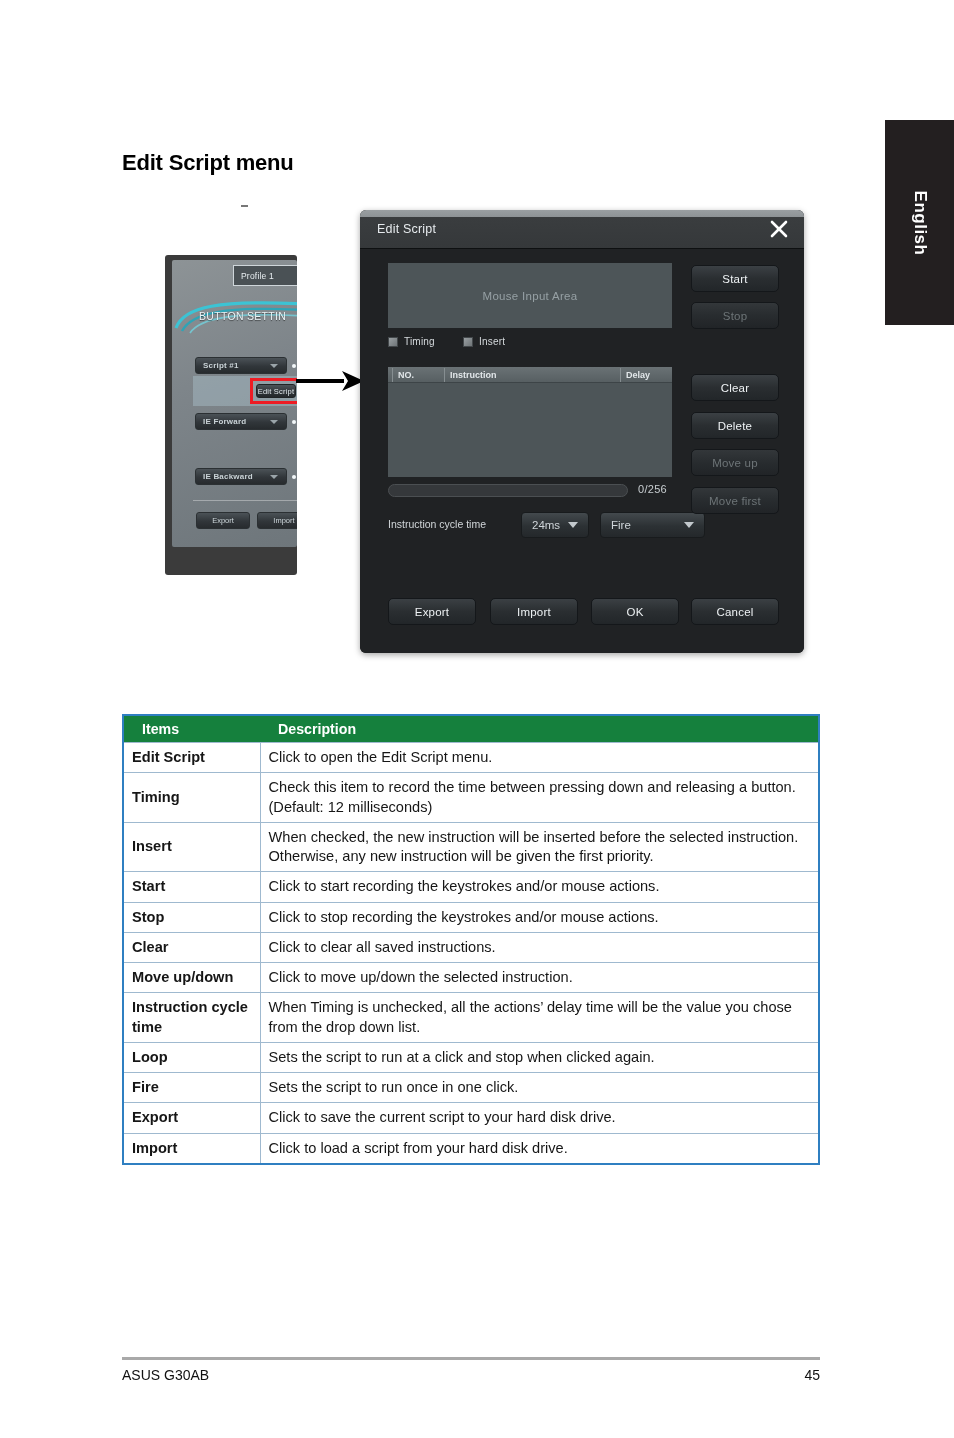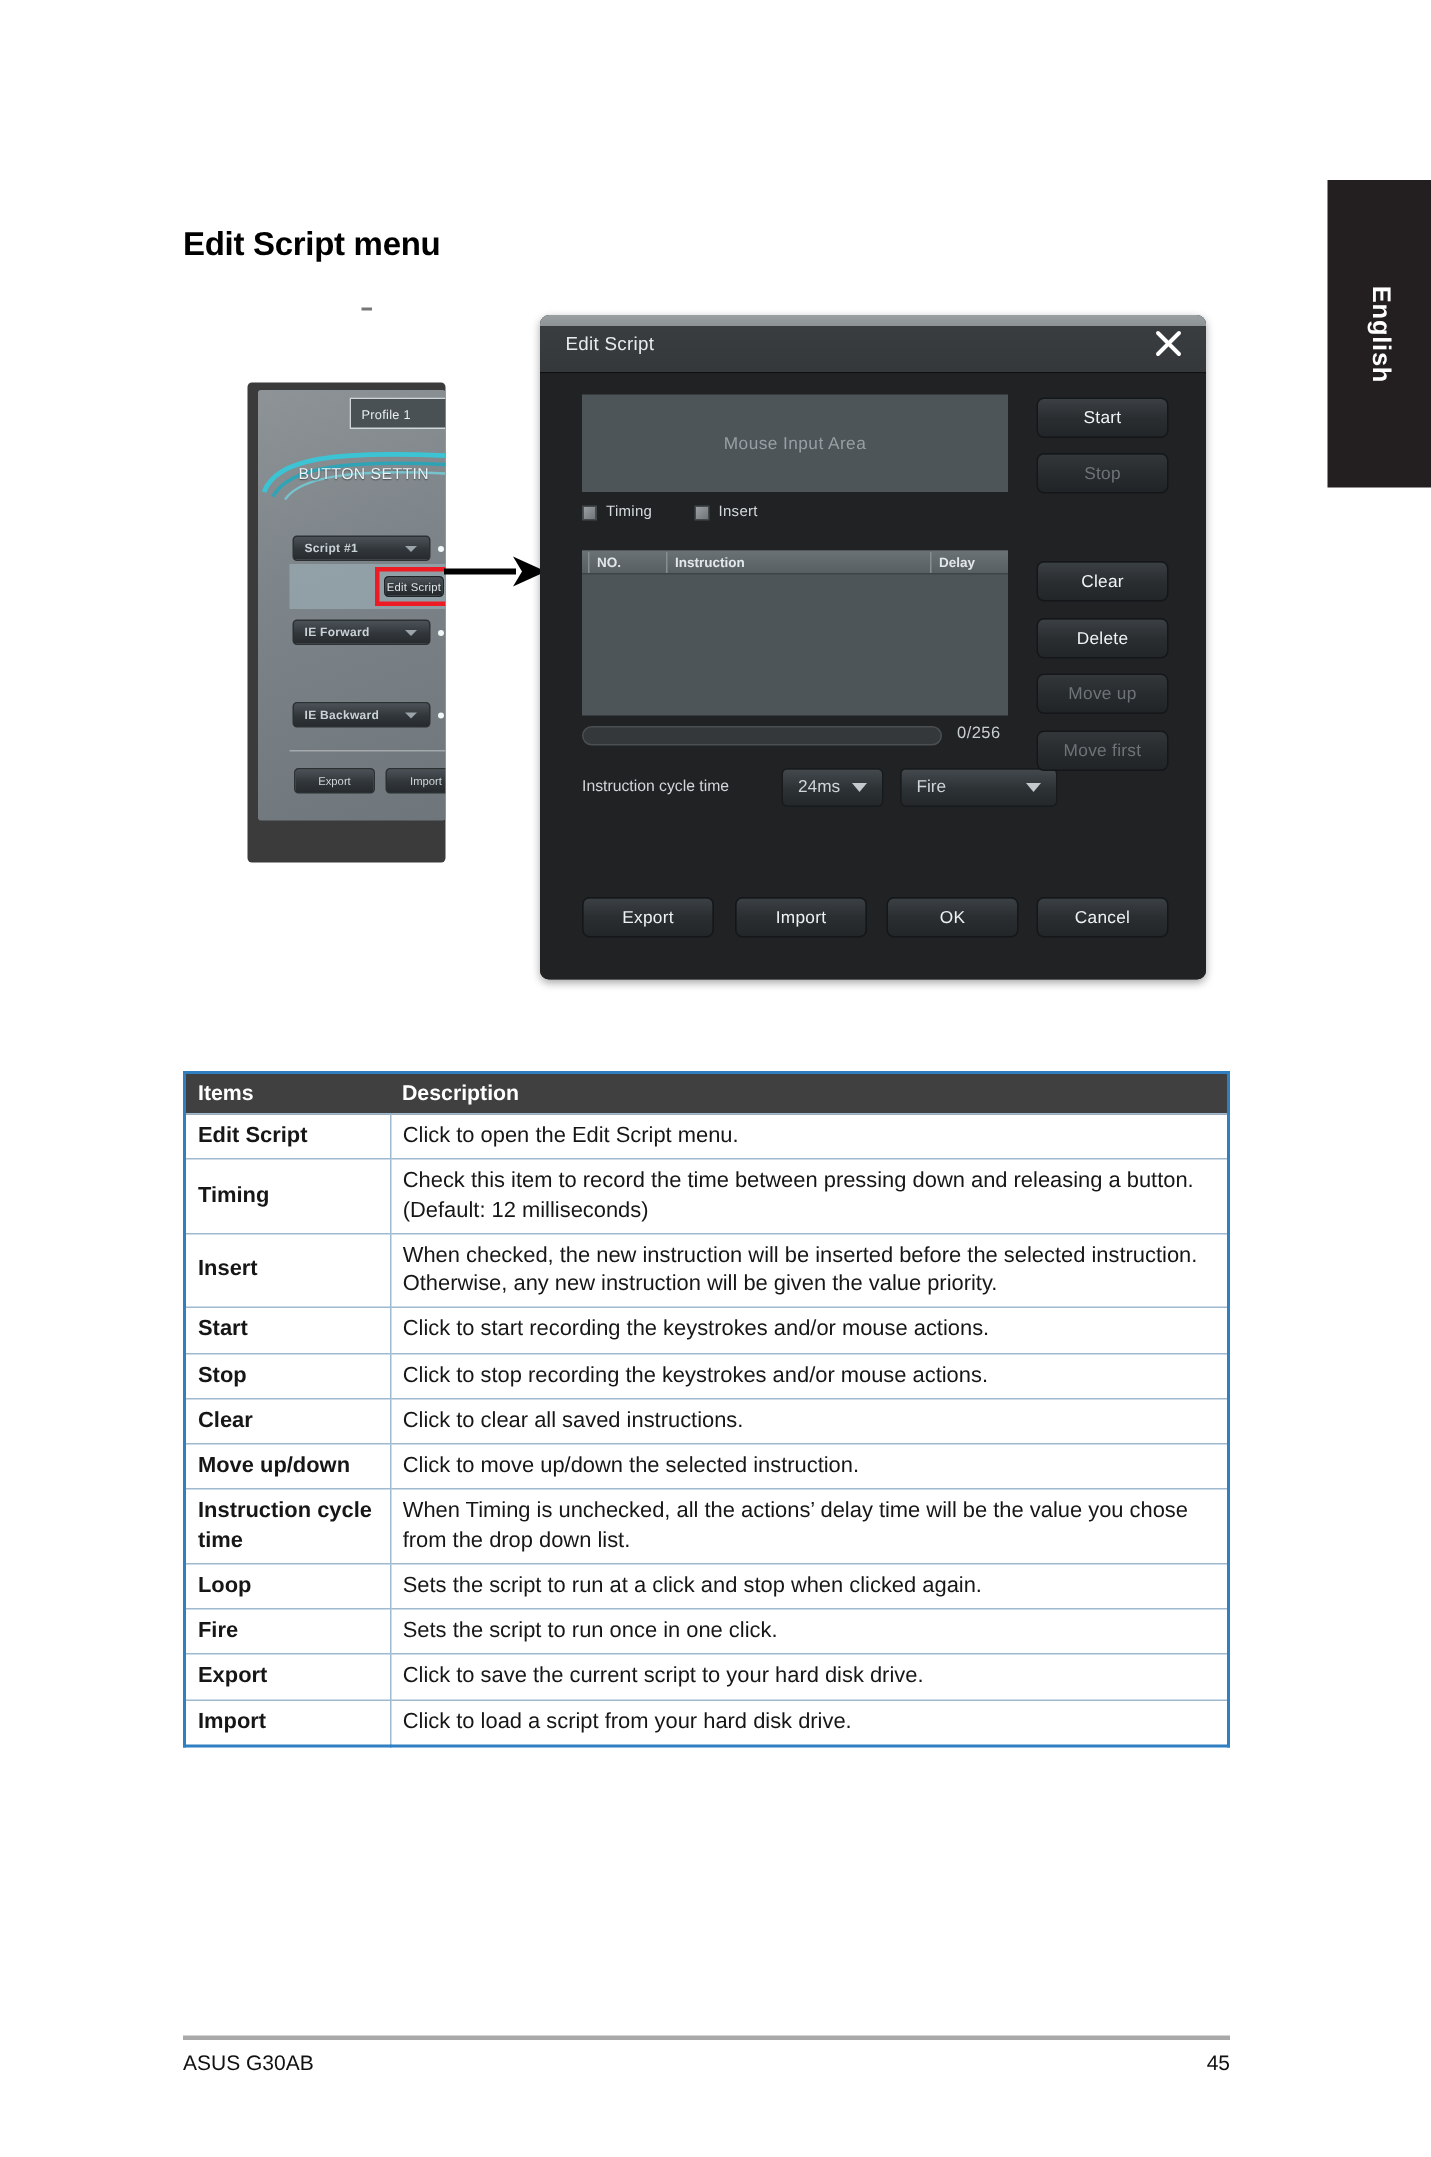--- a/index.html
+++ b/index.html
@@ -266,25 +266,25 @@
   
   .desc-table {
     position:absolute;
     left:122px; top:714px;
     width:698px;
     border:2px solid #2f7fc1;
     border-collapse:collapse;
     font-size:14.6px;
   }
   .desc-table th {
-    background:#404040;
+    background:#15803d;
     color:#ffffff;
     font-weight:bold;
     text-align:left;
-    padding:5px 8px;
+    padding:5px 18px;
     font-size:14.2px;
     border:none;
   }
   .desc-table th.c1 { width:137px; }
   .desc-table td {
     border:1px solid #9fb9cf;
     padding:5px 8px;
     vertical-align:middle;
     line-height:1.32;
     color:#161616;
@@ -448,21 +448,21 @@
       <tr>
         <td class="item">Edit Script</td>
         <td>Click to open the Edit Script menu.</td>
       </tr>
       <tr>
         <td class="item">Timing</td>
         <td>Check this item to record the time between pressing down and releasing a button. (Default: 12 milliseconds)</td>
       </tr>
       <tr>
         <td class="item">Insert</td>
-        <td>When checked, the new instruction will be inserted before the selected instruction. Otherwise, any new instruction will be given the value priority.</td>
+        <td>When checked, the new instruction will be inserted before the selected instruction. Otherwise, any new instruction will be given the first priority.</td>
       </tr>
       <tr>
         <td class="item">Start</td>
         <td>Click to start recording the keystrokes and/or mouse actions.</td>
       </tr>
       <tr>
         <td class="item">Stop</td>
         <td>Click to stop recording the keystrokes and/or mouse actions.</td>
       </tr>
       <tr>

